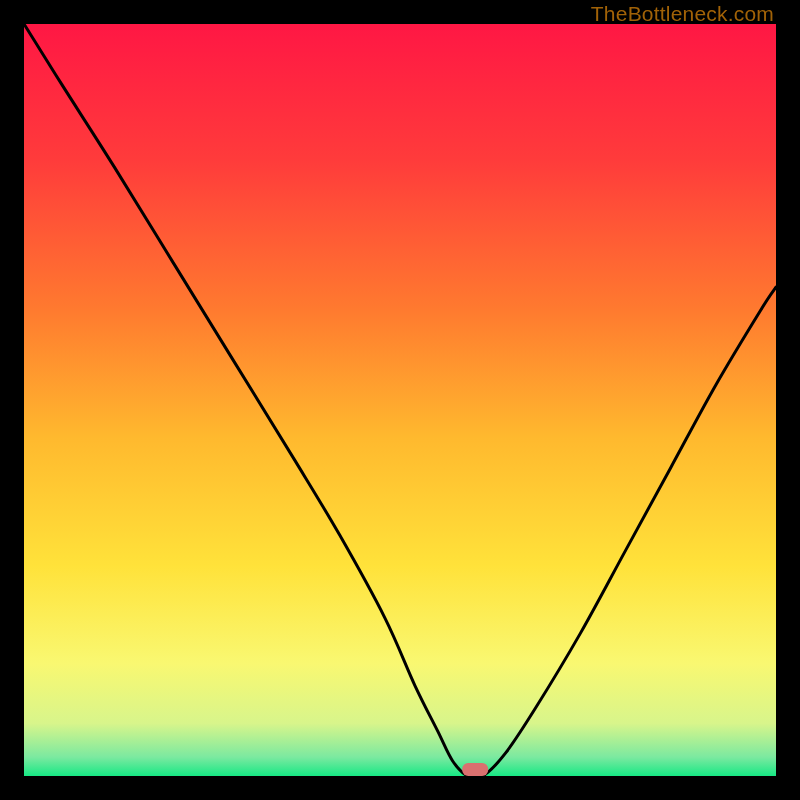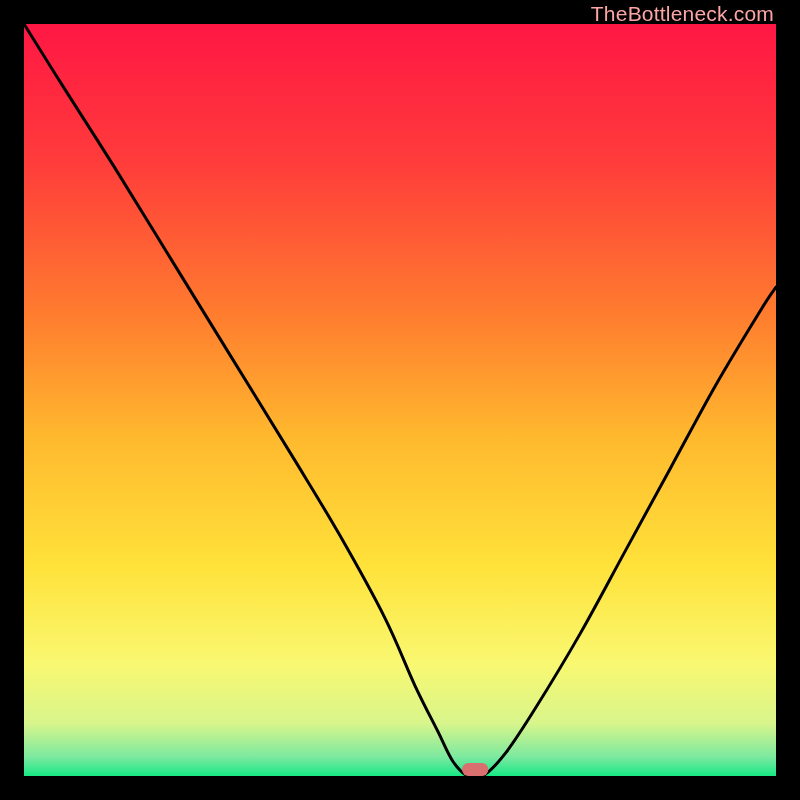--- a/index.html
+++ b/index.html
@@ -23,21 +23,21 @@
     position: absolute;
     left: 0;
     top: 0;
     width: 752px;
     height: 752px;
   }
   .watermark {
     position: absolute;
     top: 2px;
     right: 26px;
-    color: #fca5a5;
+    color: #a16207;
     font-size: 21px;
     font-weight: 500;
     letter-spacing: 0.2px;
     user-select: none;
   }
 </style>
 </head>
 <body>
 
 <div class="watermark">TheBottleneck.com</div>

